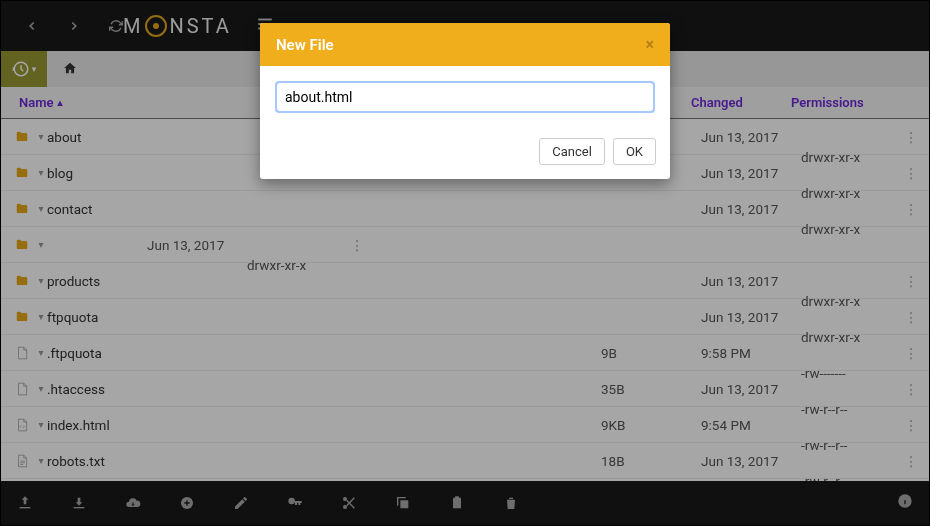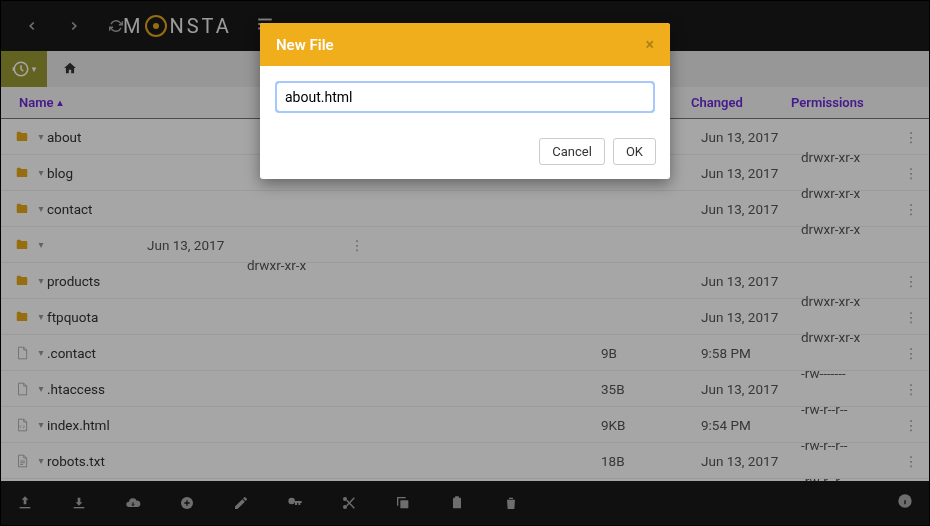--- a/index.html
+++ b/index.html
@@ -184,21 +184,21 @@
         <span class="menu">⋮</span>
       </div>
       <div class="row">
         <span class="icon-cell">
           <svg class="file-icon" viewBox="0 0 24 24">
             <path d="M6 2h9l5 5v15H6z"></path>
             <path d="M15 2v5h5"></path>
           </svg>
         </span>
         <span class="caret">▾</span>
-        <span class="name">.contact</span>
+        <span class="name">.ftpquota</span>
         <span class="size">9B</span>
         <span class="changed">9:58 PM</span>
         <span class="perm">-rw-------</span>
         <span class="menu">⋮</span>
       </div>
       <div class="row">
         <span class="icon-cell">
           <svg class="file-icon" viewBox="0 0 24 24">
             <path d="M6 2h9l5 5v15H6z"></path>
             <path d="M15 2v5h5"></path>

